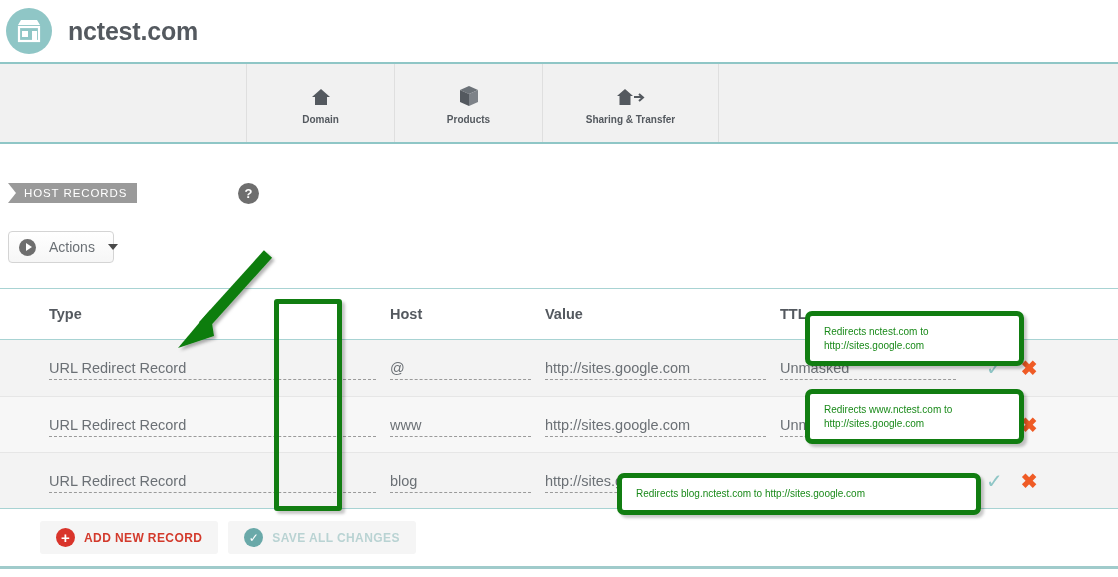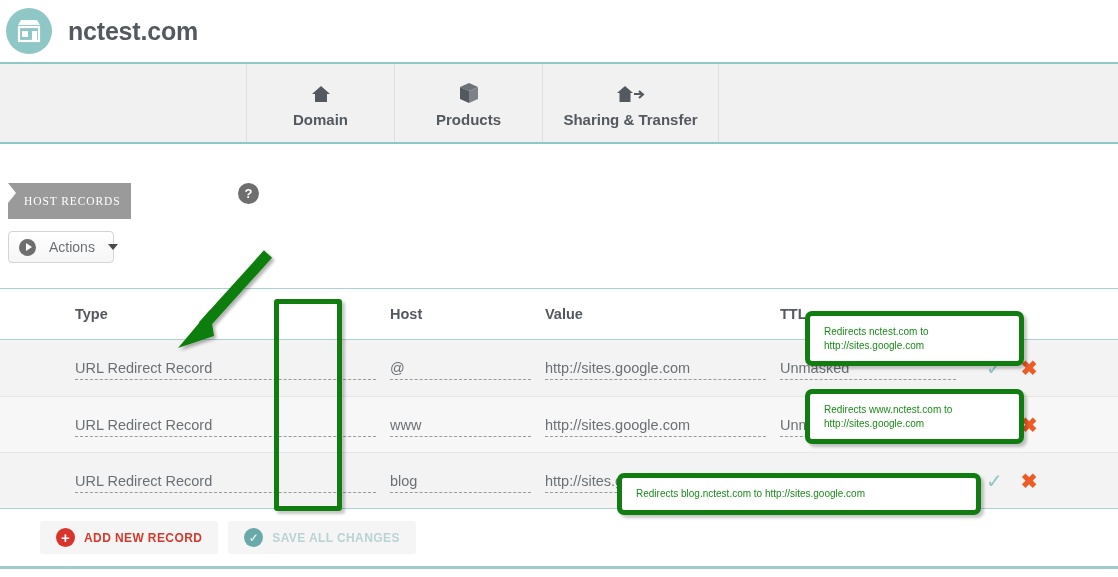--- a/index.html
+++ b/index.html
@@ -35,33 +35,33 @@
     display:flex; position:relative;
   }
   .tab-spacer-left { width:247px; border-right:1px solid #dfdfdf; }
   .tab {
     width:148px; display:flex; flex-direction:column; align-items:center;
     justify-content:center; border-right:1px solid #dfdfdf; gap:6px;
     color:#54595f; cursor:pointer; position:relative;
   }
   .tab.wide { width:176px; }
   .tab.active { background:#8fc6c6; color:#ffffff; border-right:none; }
-  .tab-label { font-size:15px; font-weight:700; }
+  .tab-label { font-size:10px; font-weight:700; }
   .tab-icon { height:26px; display:flex; align-items:flex-end; }
   .tab-pointer {
     position:absolute; bottom:-2px; left:50%; transform:translateX(-50%);
     width:0; height:0; border-left:11px solid transparent;
     border-right:11px solid transparent; border-bottom:11px solid #ffffff;
   }
   .tab-spacer-right { flex:1; }
   .hostrec-banner {
     position:absolute; left:8px; top:183px;
-    height:36px; background:#9a9a9a; color:#ffffff;
+    height:20px; background:#9a9a9a; color:#ffffff;
     font-size:11.5px; letter-spacing:.9px; font-weight:400;
-    padding:0 10px 0 16px; display:flex; align-items:center;font-family:Liberation Serif, serif;
+    padding:0 10px 0 16px; display:flex; align-items:center;
   }
   .hostrec-banner::before {
     content:""; position:absolute; left:0; top:0;
     border-top:10px solid transparent; border-bottom:10px solid transparent;
     border-left:8px solid #ffffff;
   }
   .help-badge {
     position:absolute; left:238px; top:183px;
     width:21px; height:21px; border-radius:50%; background:#6e6e6e;
     color:#ffffff; font-size:13px; font-weight:700;
@@ -99,21 +99,21 @@
     height:50px; display:flex; align-items:center;
     font-size:14.5px; font-weight:700; color:#54595f;
   }
   .row {
     height:56px; display:flex; align-items:center; position:relative;
     background:#f3f3f3;
   }
   .row.alt { background:#f7f7f7; }
   .row + .row { border-top:1px solid #e6e6e6; }
   .cell { position:relative; height:100%; display:flex; align-items:center; }
-  .c-type  { width:390px; padding-left:75px; }
+  .c-type  { width:390px; padding-left:49px; }
   .c-host  { width:155px; padding-left:0px; }
   .c-value { width:235px; }
   .c-ttl   { width:190px; }
   .c-act   { flex:1; display:flex; align-items:center; gap:18px; padding-left:16px;}
 
   .field {
     font-size:14.5px; color:#6b7075; position:relative;
     width:100%; height:30px; display:flex; align-items:center;
   }
   .field::after {

